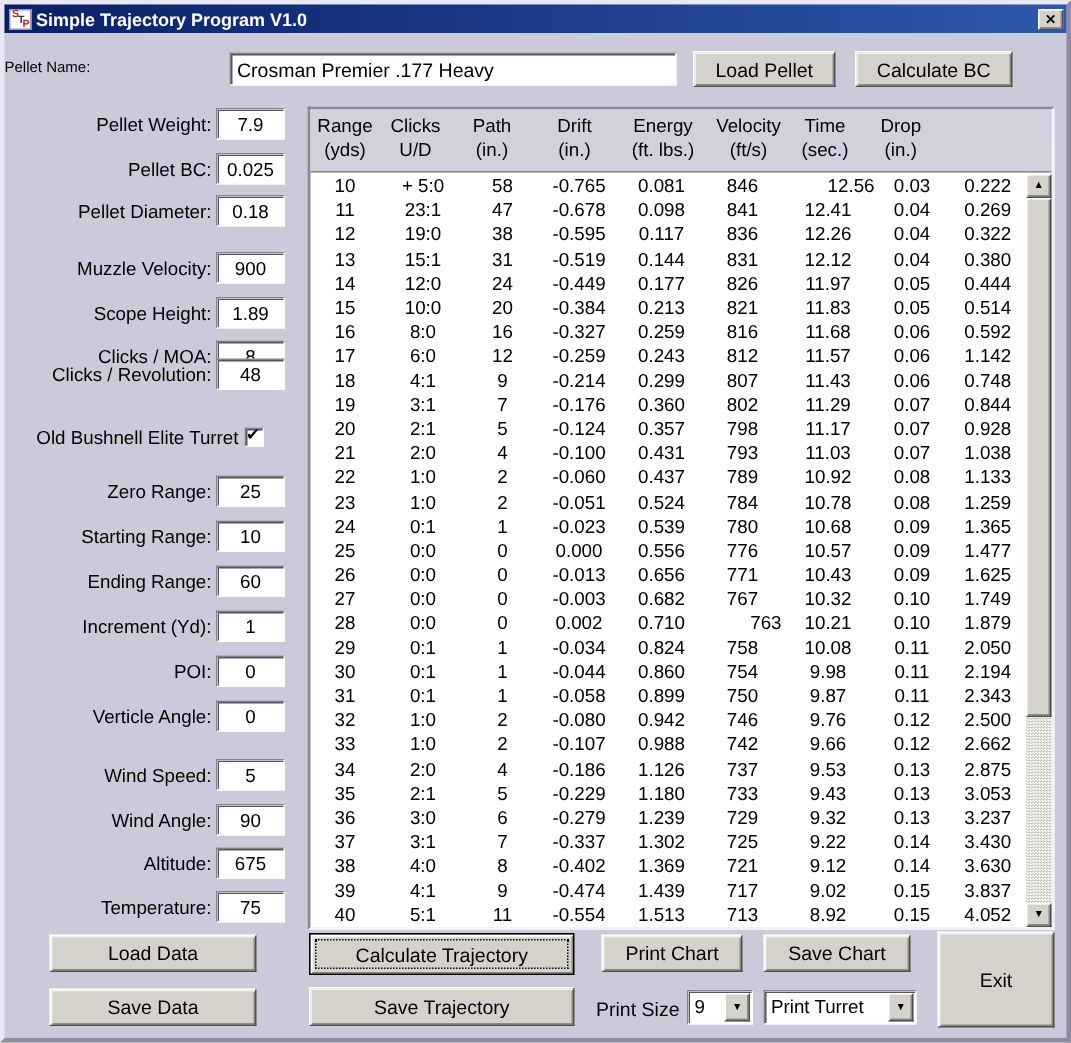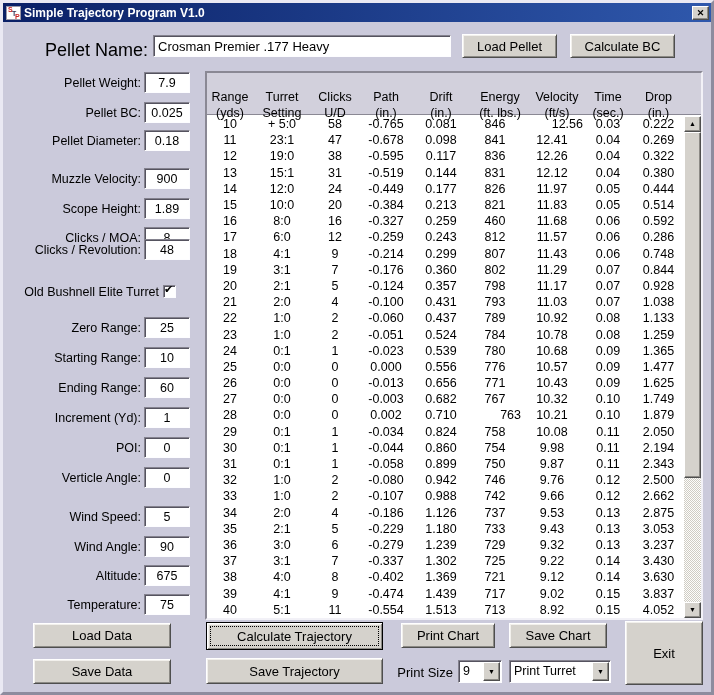--- a/index.html
+++ b/index.html
@@ -30,42 +30,42 @@
     border-color:#FFFFFF #4E4E4E #4E4E4E #FFFFFF;
     box-shadow:inset 1px 1px 0 #F2F0EC, inset -1px -1px 0 #8C8A85;
     display:flex; align-items:center; justify-content:center;
     font-size:13px; color:#000; }
   .btn.default { border-color:#000; box-shadow:inset 1px 1px 0 #fff, inset -1px -1px 0 #8C8A85, inset 2px 2px 0 #F2F0EC;
     outline:1px dotted #000; outline-offset:-5px; }
   .sunken { background:#fff; border:1px solid; border-color:#84828E #FDFDFF #FDFDFF #84828E;
     box-shadow:inset 1px 1px 0 #55535F; }
 
   
-  .pellet-label { position:absolute; top:37px; left:0; width:145px; text-align:right;
-    font-size:18px; }
+  .pellet-label { position:absolute; top:37px; left:0; width:145px; 
+    font-size:10px; }
   .pellet-input { position:absolute; top:32px; left:150px; width:298px; height:22px;
     font-family:"Liberation Sans",sans-serif; font-size:13px; padding:0 4px; }
 
   
   .sidebar { position:absolute; top:0; left:0; width:192px; height:695px; }
   .frow { position:absolute; left:0; width:192px; height:21px; }
   .flabel { position:absolute; right:54px; top:4px; font-size:12.5px; white-space:nowrap; }
   .fbox { position:absolute; right:5px; top:0; width:46px; height:21px; text-align:center;
     font-family:"Liberation Sans",sans-serif; font-size:12.5px; }
   .cbrow { position:absolute; left:0; width:192px; height:16px; }
   .cblabel { position:absolute; right:36px; top:1px; font-size:12.5px; white-space:nowrap; }
   .checkbox { position:absolute; right:19px; top:1px; width:13px; height:13px; }
   .checkbox .check { position:absolute; top:-3px; left:0px; font-size:11px; }
 
   
   .grid { position:absolute; left:202px; top:68px; width:498px; height:549px;
     background:#fff; border:2px solid; border-color:#8A8894 #F2F1F7 #F2F1F7 #8A8894; }
   .grid-header { position:absolute; left:0; top:0; right:0; height:42px;
     background:#D2D0DC; border-bottom:1px solid #8A8894; display:flex; }
-  .gh-cell { font-size:12.5px; text-align:center; padding-top:16px; line-height:16px; flex:none; }
+  .gh-cell { font-size:12.5px; text-align:center; padding-top:3px; line-height:16px; flex:none; }
   .grid-body { position:absolute; left:0; top:43px; right:17px; bottom:0;
     display:flex; flex-direction:column; overflow:hidden; }
   .t-row { display:flex; flex:1; align-items:center; min-height:0; }
   .t-cell { font-size:12.5px; text-align:center; flex:none; white-space:nowrap; }
 
   
   .vscroll { position:absolute; top:43px; right:0; bottom:0; width:17px;
     background-image:conic-gradient(#FDFDFB 25%, #CFCCC4 0 50%, #FDFDFB 0 75%, #CFCCC4 0);
     background-size:2px 2px; }
   .sb-btn { position:absolute; left:0; width:17px; height:16px; background:#D5D2CC;
@@ -189,24 +189,20 @@
       <span class="check">✔</span>
     </span>
   </div>
 
   <div class="grid">
     <div class="grid-header">
         <div class="gh-cell" style="width: 46px;">
           <div>Range</div>
           <div>(yds)</div>
         </div>
-        <div class="gh-cell" style="width: 58px;">
-          <div>Turret</div>
-          <div>Setting</div>
-        </div>
         <div class="gh-cell" style="width: 48px;">
           <div>Clicks</div>
           <div>U/D</div>
         </div>
         <div class="gh-cell" style="width: 54px;">
           <div>Path</div>
           <div>(in.)</div>
         </div>
         <div class="gh-cell" style="width: 56px;">
           <div>Drift</div>
@@ -295,35 +291,35 @@
           <div class="t-cell" style="width: 62px;">11.83</div>
           <div class="t-cell" style="width: 50px;">0.05</div>
           <div class="t-cell" style="width: 51px;">0.514</div>
         </div>
         <div class="t-row">
           <div class="t-cell" style="width: 46px;">16</div>
           <div class="t-cell" style="width: 58px;">8:0</div>
           <div class="t-cell" style="width: 48px;">16</div>
           <div class="t-cell" style="width: 54px;">-0.327</div>
           <div class="t-cell" style="width: 56px;">0.259</div>
-          <div class="t-cell" style="width: 52px;">460</div>
+          <div class="t-cell" style="width: 52px;">816</div>
           <div class="t-cell" style="width: 62px;">11.68</div>
           <div class="t-cell" style="width: 50px;">0.06</div>
           <div class="t-cell" style="width: 51px;">0.592</div>
         </div>
         <div class="t-row">
           <div class="t-cell" style="width: 46px;">17</div>
           <div class="t-cell" style="width: 58px;">6:0</div>
           <div class="t-cell" style="width: 48px;">12</div>
           <div class="t-cell" style="width: 54px;">-0.259</div>
           <div class="t-cell" style="width: 56px;">0.243</div>
           <div class="t-cell" style="width: 52px;">812</div>
           <div class="t-cell" style="width: 62px;">11.57</div>
           <div class="t-cell" style="width: 50px;">0.06</div>
-          <div class="t-cell" style="width: 51px;">0.286</div>
+          <div class="t-cell" style="width: 51px;">1.142</div>
         </div>
         <div class="t-row">
           <div class="t-cell" style="width: 46px;">18</div>
           <div class="t-cell" style="width: 58px;">4:1</div>
           <div class="t-cell" style="width: 48px;">9</div>
           <div class="t-cell" style="width: 54px;">-0.214</div>
           <div class="t-cell" style="width: 56px;">0.299</div>
           <div class="t-cell" style="width: 52px;">807</div>
           <div class="t-cell" style="width: 62px;">11.43</div>
           <div class="t-cell" style="width: 50px;">0.06</div>

